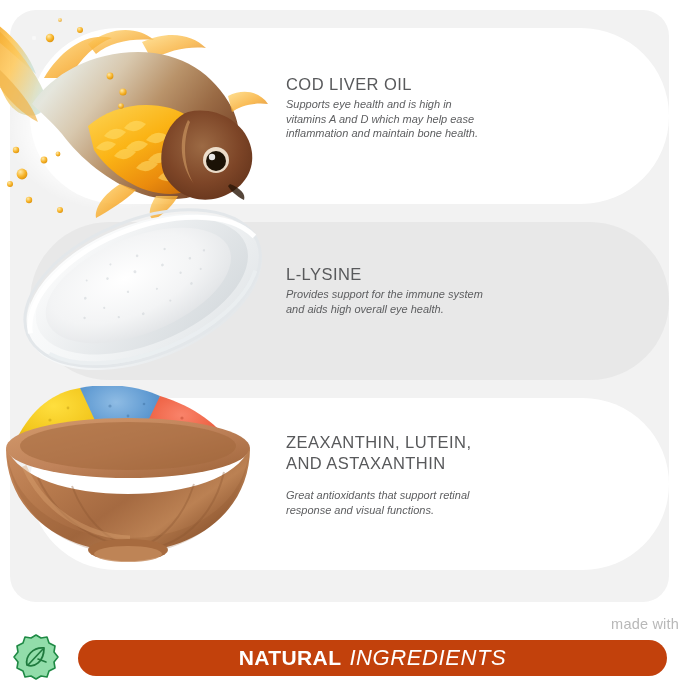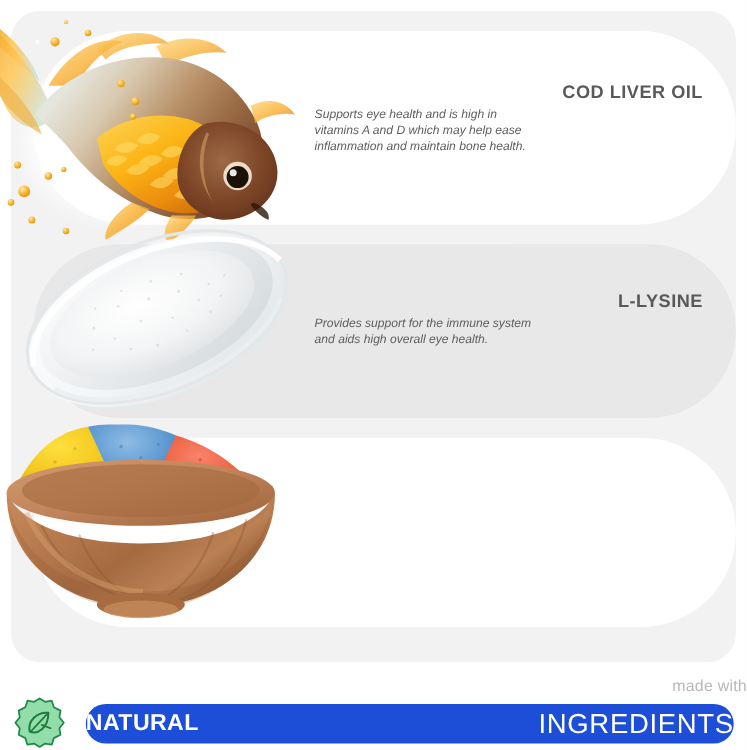--- a/index.html
+++ b/index.html
@@ -29,24 +29,23 @@
   .pill-1{left:30px;top:0;height:176px;background:#ffffff;}
   .pill-2{left:30px;top:0;height:158px;background:#e8e8e8;}
   .pill-3{left:30px;top:0;height:172px;background:#ffffff;}
 
   .copy{position:absolute;left:286px;right:40px;}
   .copy-1{top:46px;}
   .copy-2{top:42px;}
   .copy-3{top:34px;}
 
   .f-title{
-    color:#58595b;font-size:16.5px;font-weight:bold;
+    color:#58595b;font-size:16.5px;font-weight:normal;
     letter-spacing:.45px;line-height:1.28;margin:0 0 2px 0;
     white-space:pre-line;
-    text-align:right;
   }
   .f-title-3{margin-bottom:14px;}
   .f-desc{
     color:#5d5e60;font-size:11px;font-style:italic;
     line-height:1.33;margin:0;white-space:pre-line;
   }
 
   
   .art{position:absolute;pointer-events:none;}
 
@@ -60,26 +59,26 @@
   
   .art-bowl{left:-2px;top:386px;width:268px;height:178px;}
 
   
   .madewith{
     position:absolute;left:0;right:0;top:616px;text-align:right;
     color:#b8b8b8;font-size:14.5px;letter-spacing:.2px;
   }
   .banner{
     position:absolute;left:78px;top:640px;width:589px;height:36px;
-    background:#1d4ed8;border-radius:999px;
-    display:flex;align-items:center;justify-content:space-between;
+    background:#c2410c;border-radius:999px;
+    display:flex;align-items:center;justify-content:center;
     color:#ffffff;
   }
   .banner .b-strong{font-weight:bold;font-size:21px;letter-spacing:.4px;}
-  .banner .b-light{font-weight:300;font-size:25px;letter-spacing:.6px;margin-left:8px;}
+  .banner .b-light{font-weight:300;font-size:22px;letter-spacing:.6px;margin-left:8px;font-style:italic;}
   .badge{
     position:absolute;left:10px;top:632px;width:52px;height:50px;
   }
 </style>
 </head>
 <body>
 
 <div class="page">
 
   <div class="panel"></div>
@@ -98,20 +97,26 @@
     <div class="pill pill-2"></div>
     <div class="copy copy-2">
       <p class="f-title">L-LYSINE</p>
       <p class="f-desc">Provides support for the immune system
 and aids high overall eye health.</p>
     </div>
   </div>
 
   <div class="feature f3">
     <div class="pill pill-3"></div>
+    <div class="copy copy-3">
+      <p class="f-title f-title-3">ZEAXANTHIN, LUTEIN,
+AND ASTAXANTHIN</p>
+      <p class="f-desc">Great antioxidants that support retinal
+response and visual functions.</p>
+    </div>
   </div>
 
   <div class="art art-fish">
     <svg width="300" height="212" viewBox="0 0 300 212">
       <defs>
         <linearGradient id="bodyG" x1="0" y1="0" x2="1" y2="0.55">
           <stop offset="0%" stop-color="#cfe3d6"></stop>
           <stop offset="18%" stop-color="#e5e6dd"></stop>
           <stop offset="38%" stop-color="#d8c8ae"></stop>
           <stop offset="60%" stop-color="#b9936a"></stop>

